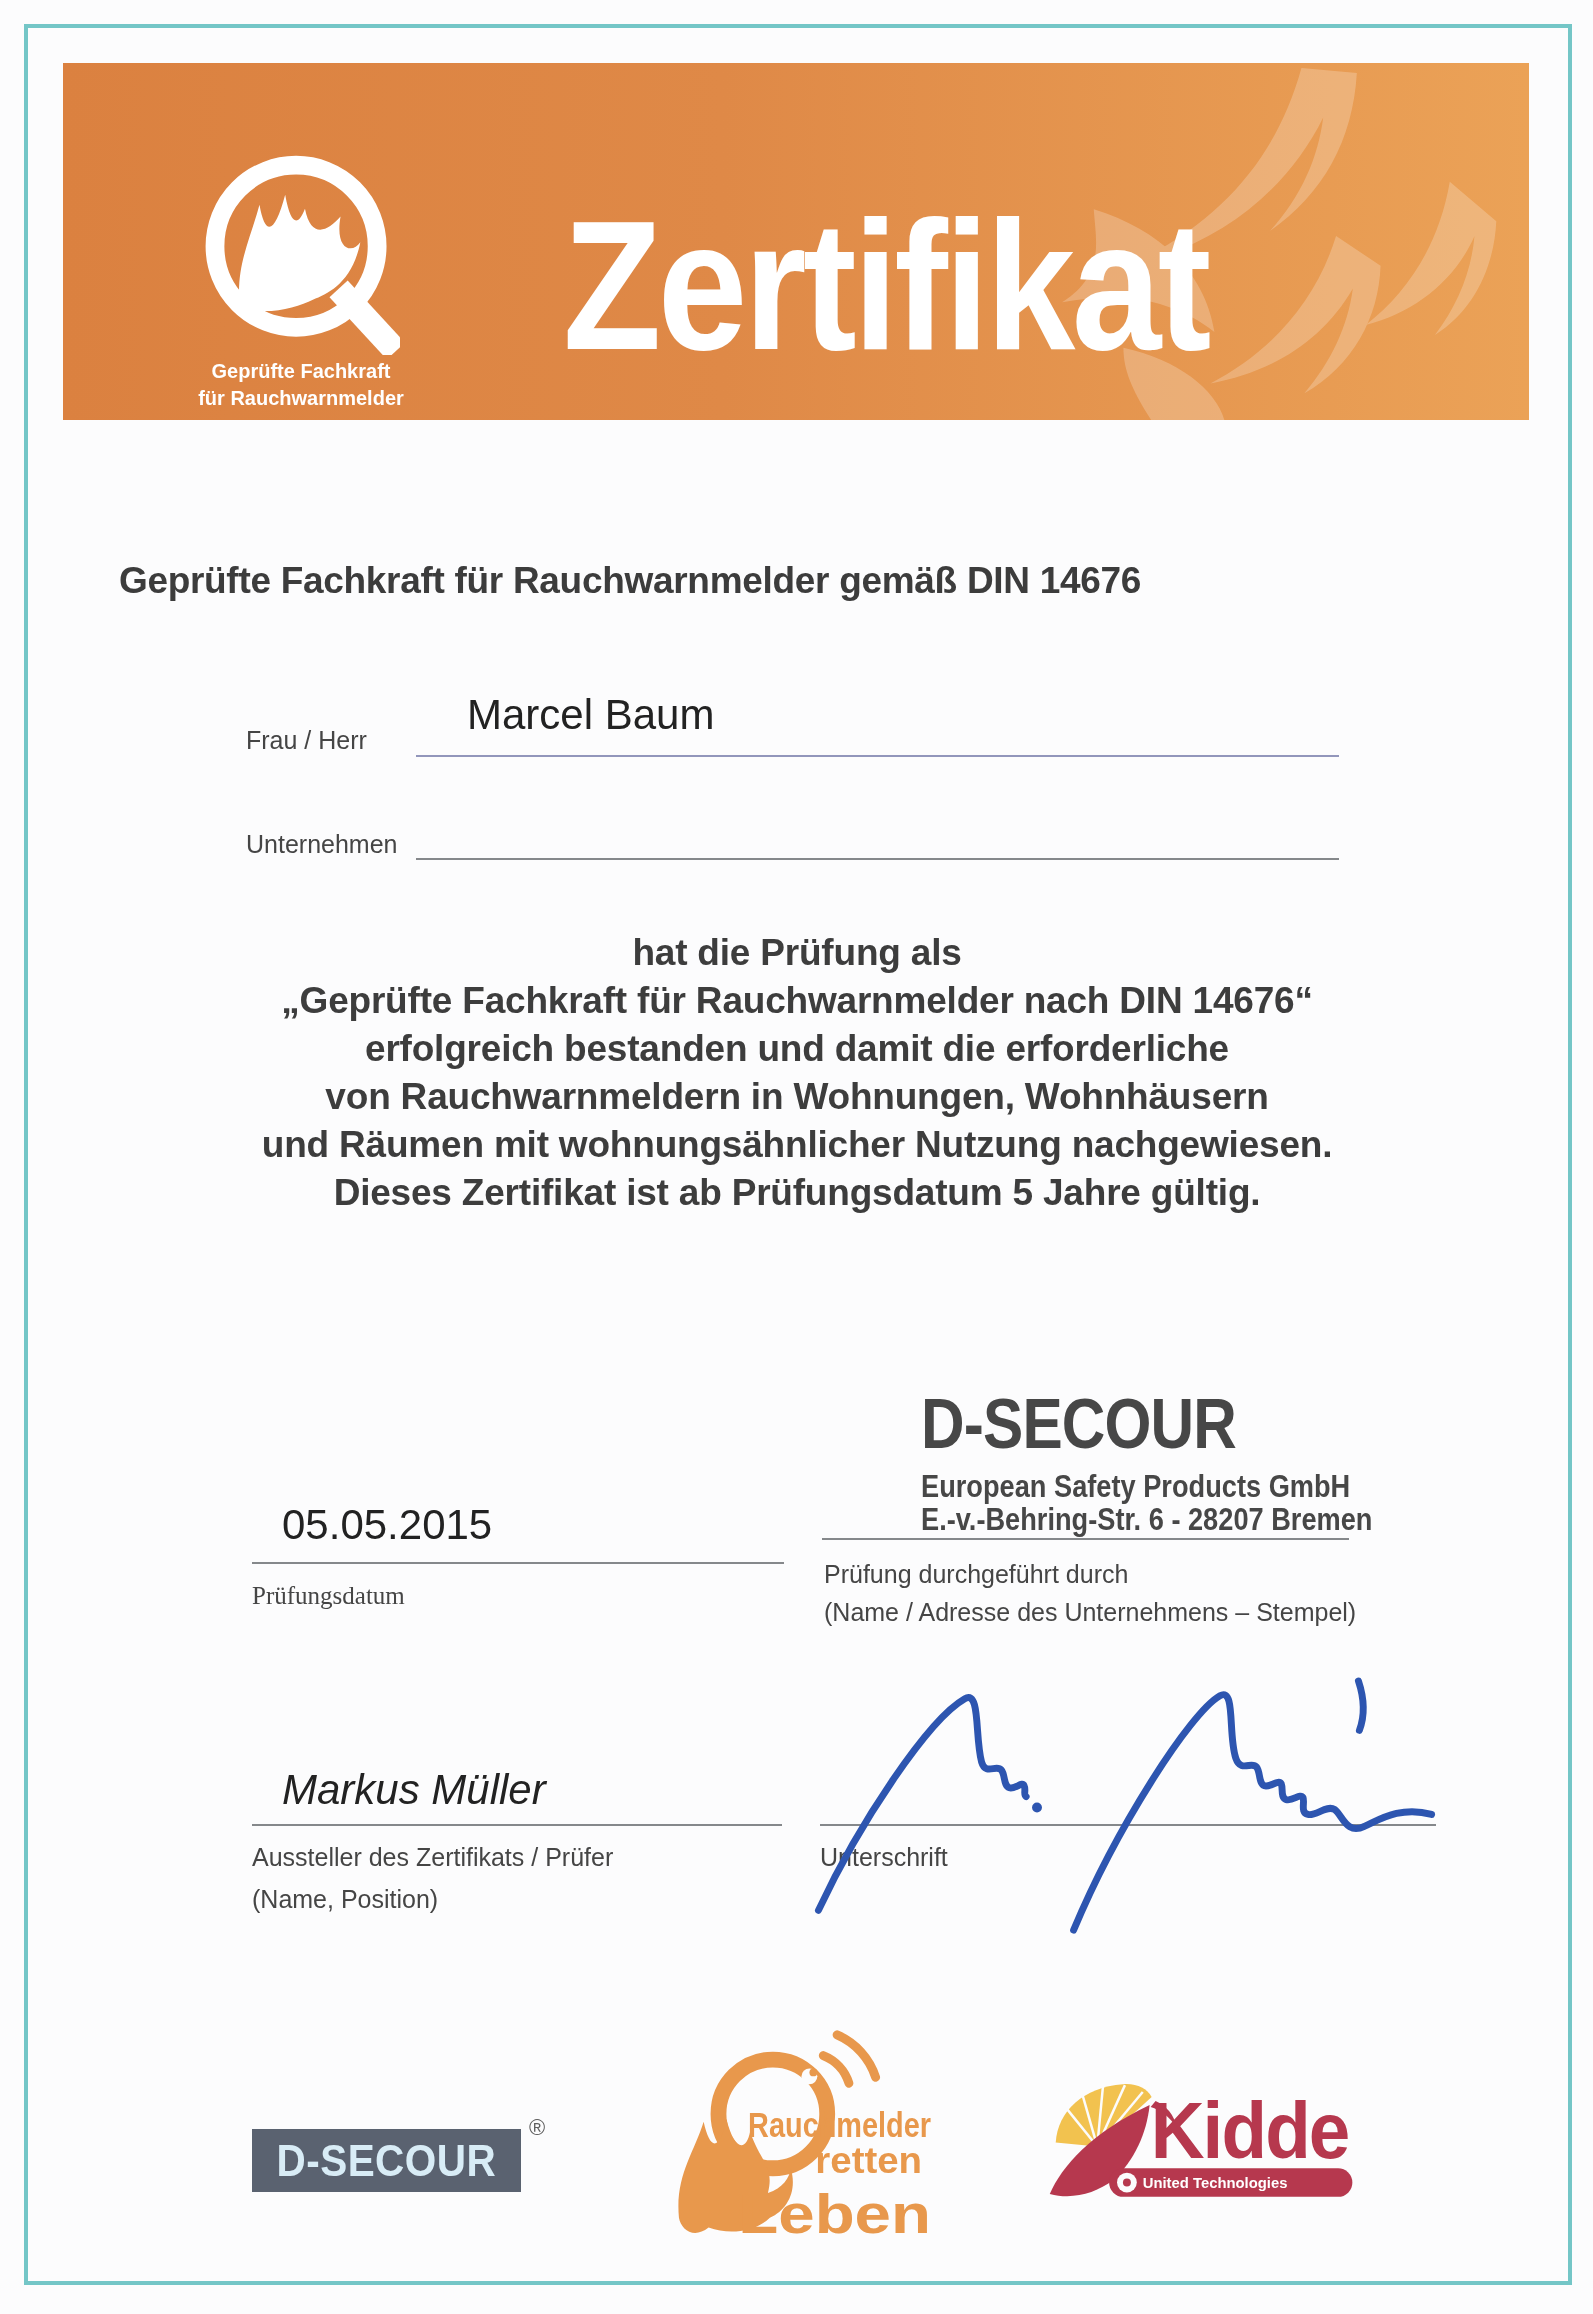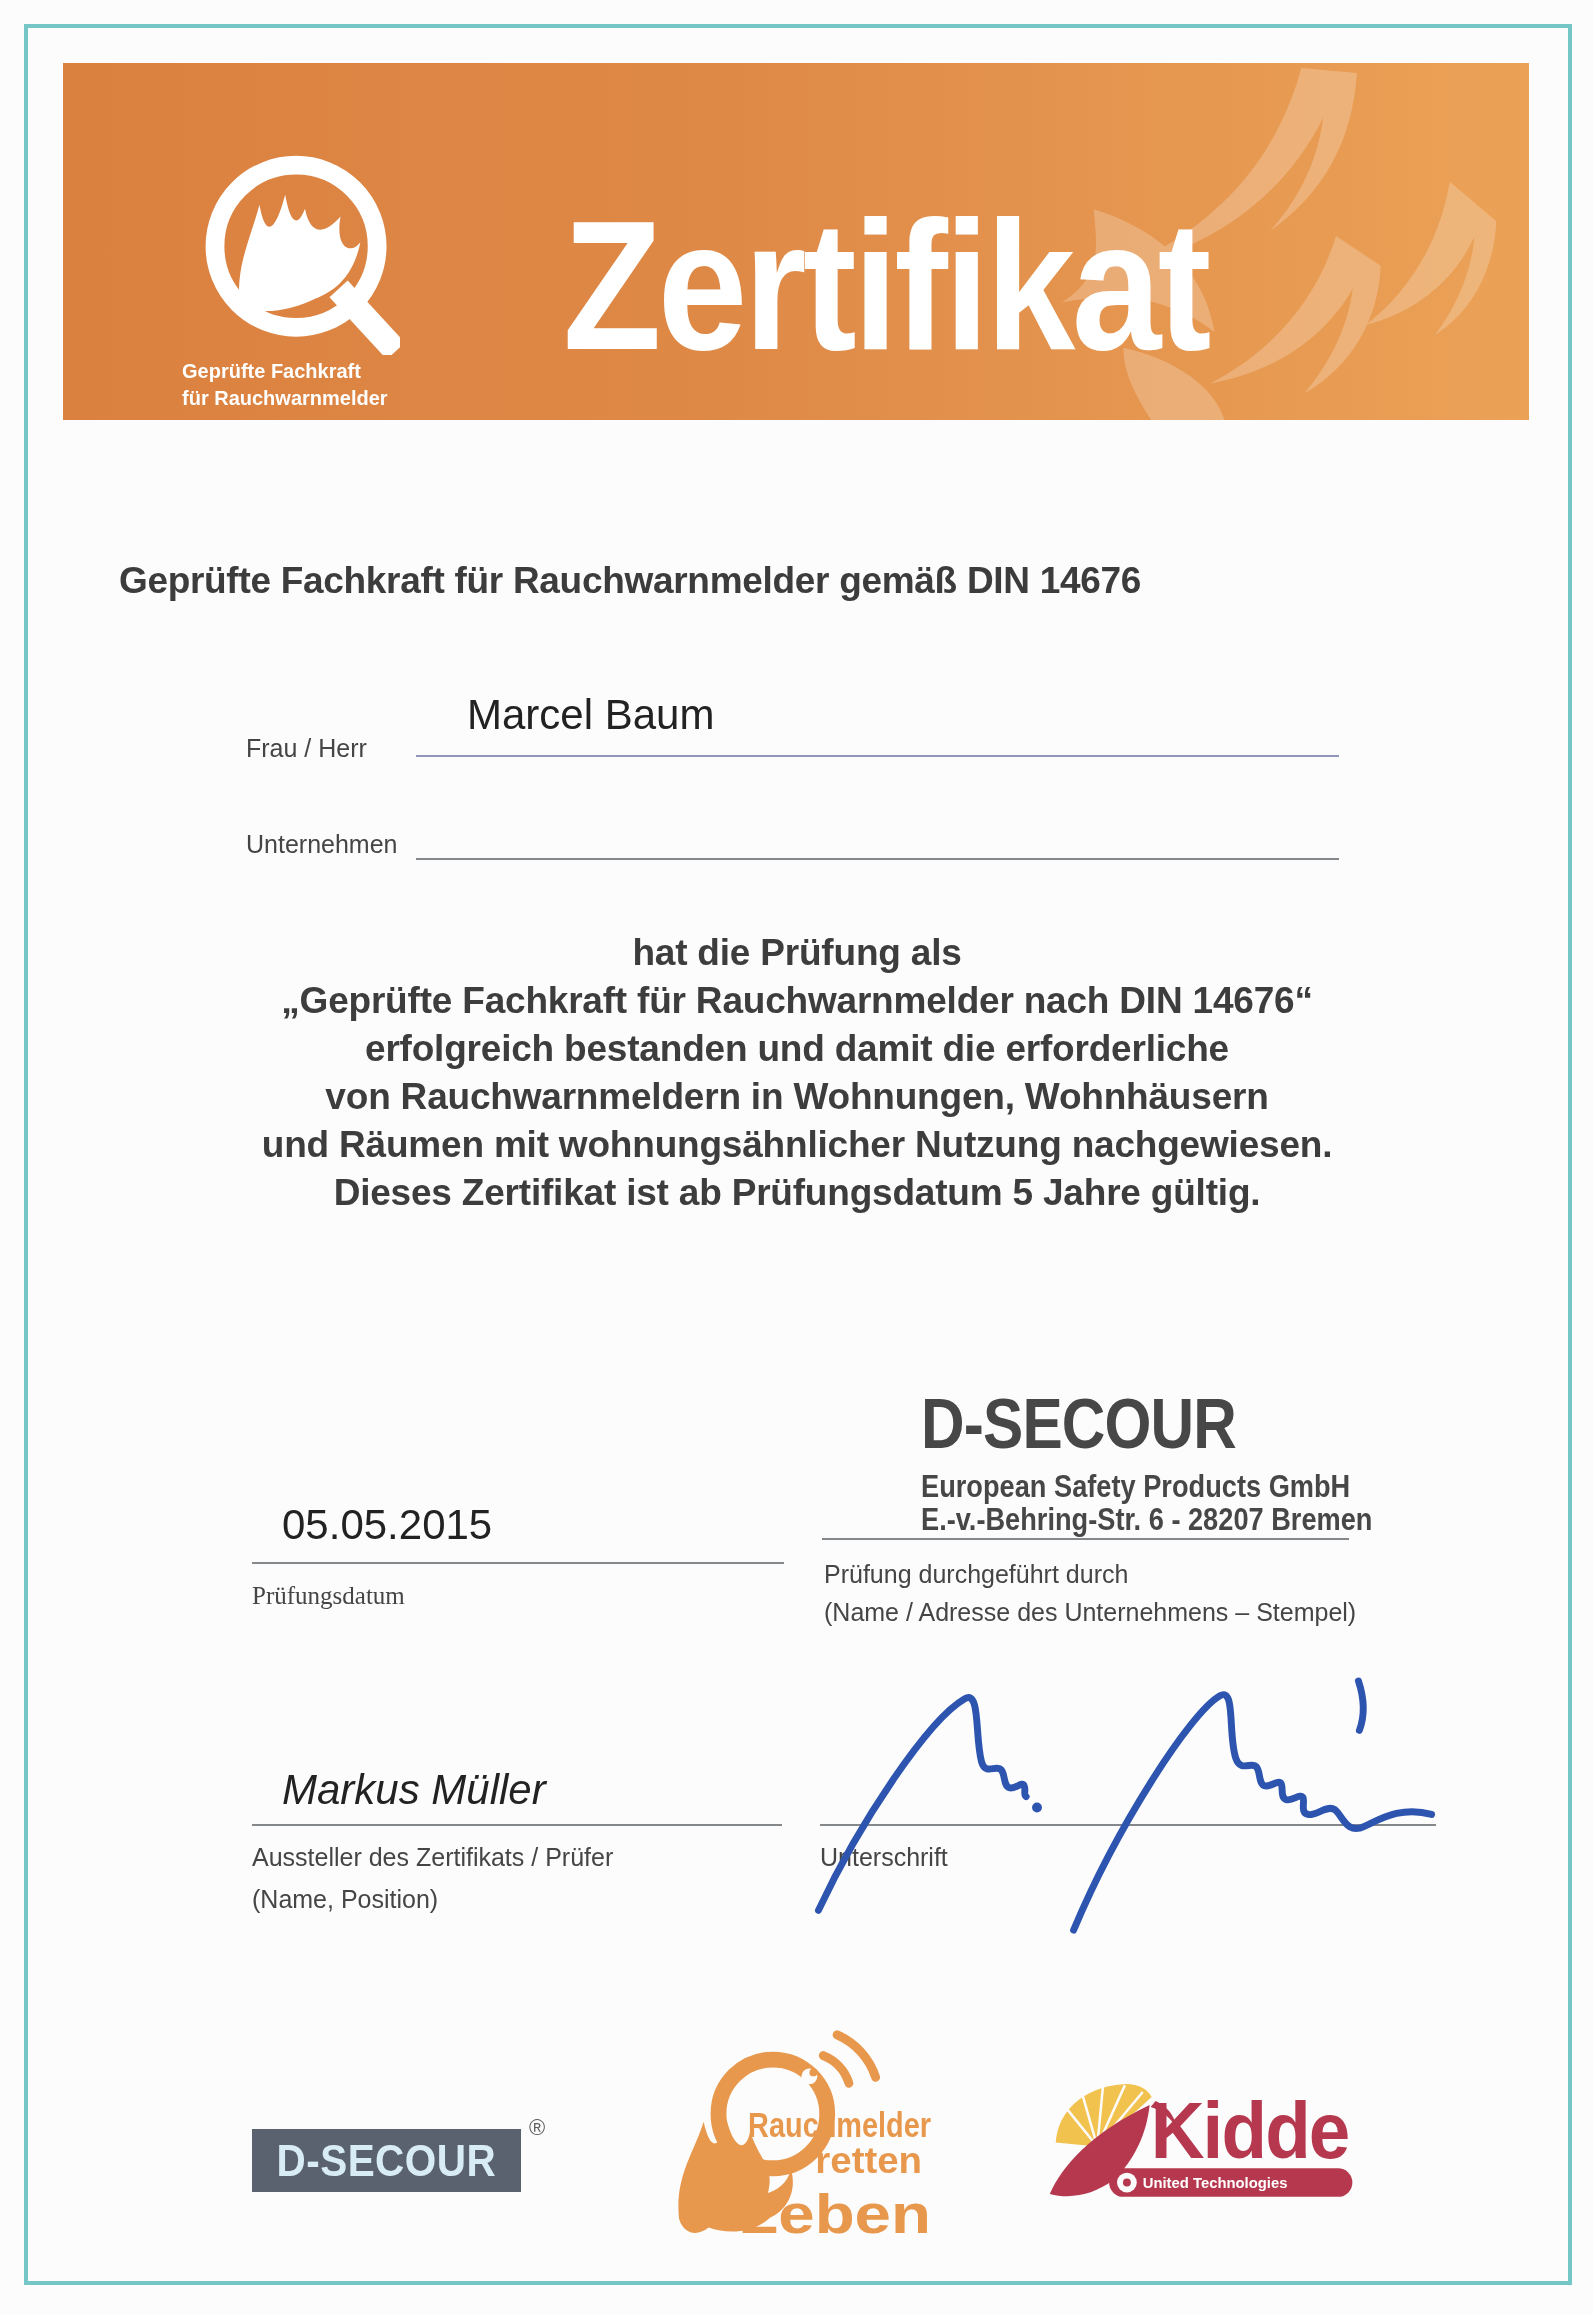--- a/index.html
+++ b/index.html
@@ -23,21 +23,21 @@
   }
   #banner-title{
     position:absolute;left:500px;top:131px;
     font-size:183px;font-weight:bold;color:#ffffff;
     letter-spacing:-4px;line-height:1;
     transform:scaleX(0.88);transform-origin:0 50%;
     white-space:nowrap;
   }
   #logo-caption{
     position:absolute;left:119px;top:295px;width:238px;
-    text-align:left;font-size:20px;font-weight:bold;color:#ffffff;
+    text-align:center;font-size:20px;font-weight:bold;color:#ffffff;
     line-height:27px;
   }
   
   #heading{
     position:absolute;left:0;top:560px;width:1260px;
     text-align:center;font-size:37px;font-weight:bold;color:#3c3c3c;
     letter-spacing:-0.3px;
   }
   .lbl{font-size:25px;color:#454545;white-space:nowrap;}
   .val{font-size:42px;color:#222222;white-space:nowrap;}
@@ -99,21 +99,21 @@
     <div id="logo-caption">
       <div>Geprüfte Fachkraft</div>
       <div>für Rauchwarnmelder</div>
     </div>
 
     <div id="banner-title">Zertifikat</div>
   </div>
 
   <div id="heading">Geprüfte Fachkraft für Rauchwarnmelder gemäß DIN 14676</div>
 
-  <div class="abs lbl" style="left:246px;top:726px;margin-top:8px;">Frau / Herr</div>
+  <div class="abs lbl" style="left:246px;top:726px;">Frau / Herr</div>
   <div class="abs val" style="left:467px;top:691px;">Marcel Baum</div>
   <div class="abs rule rule-blue" style="left:416px;top:755px;width:923px;"></div>
 
   <div class="abs lbl" style="left:246px;top:830px;">Unternehmen</div>
   <div class="abs rule" style="left:416px;top:858px;width:923px;"></div>
 
   <div id="body-text">
     <div>hat die Prüfung als</div>
     <div>„Geprüfte Fachkraft für Rauchwarnmelder nach DIN 14676“</div>
     <div>erfolgreich bestanden und damit die erforderliche</div>

